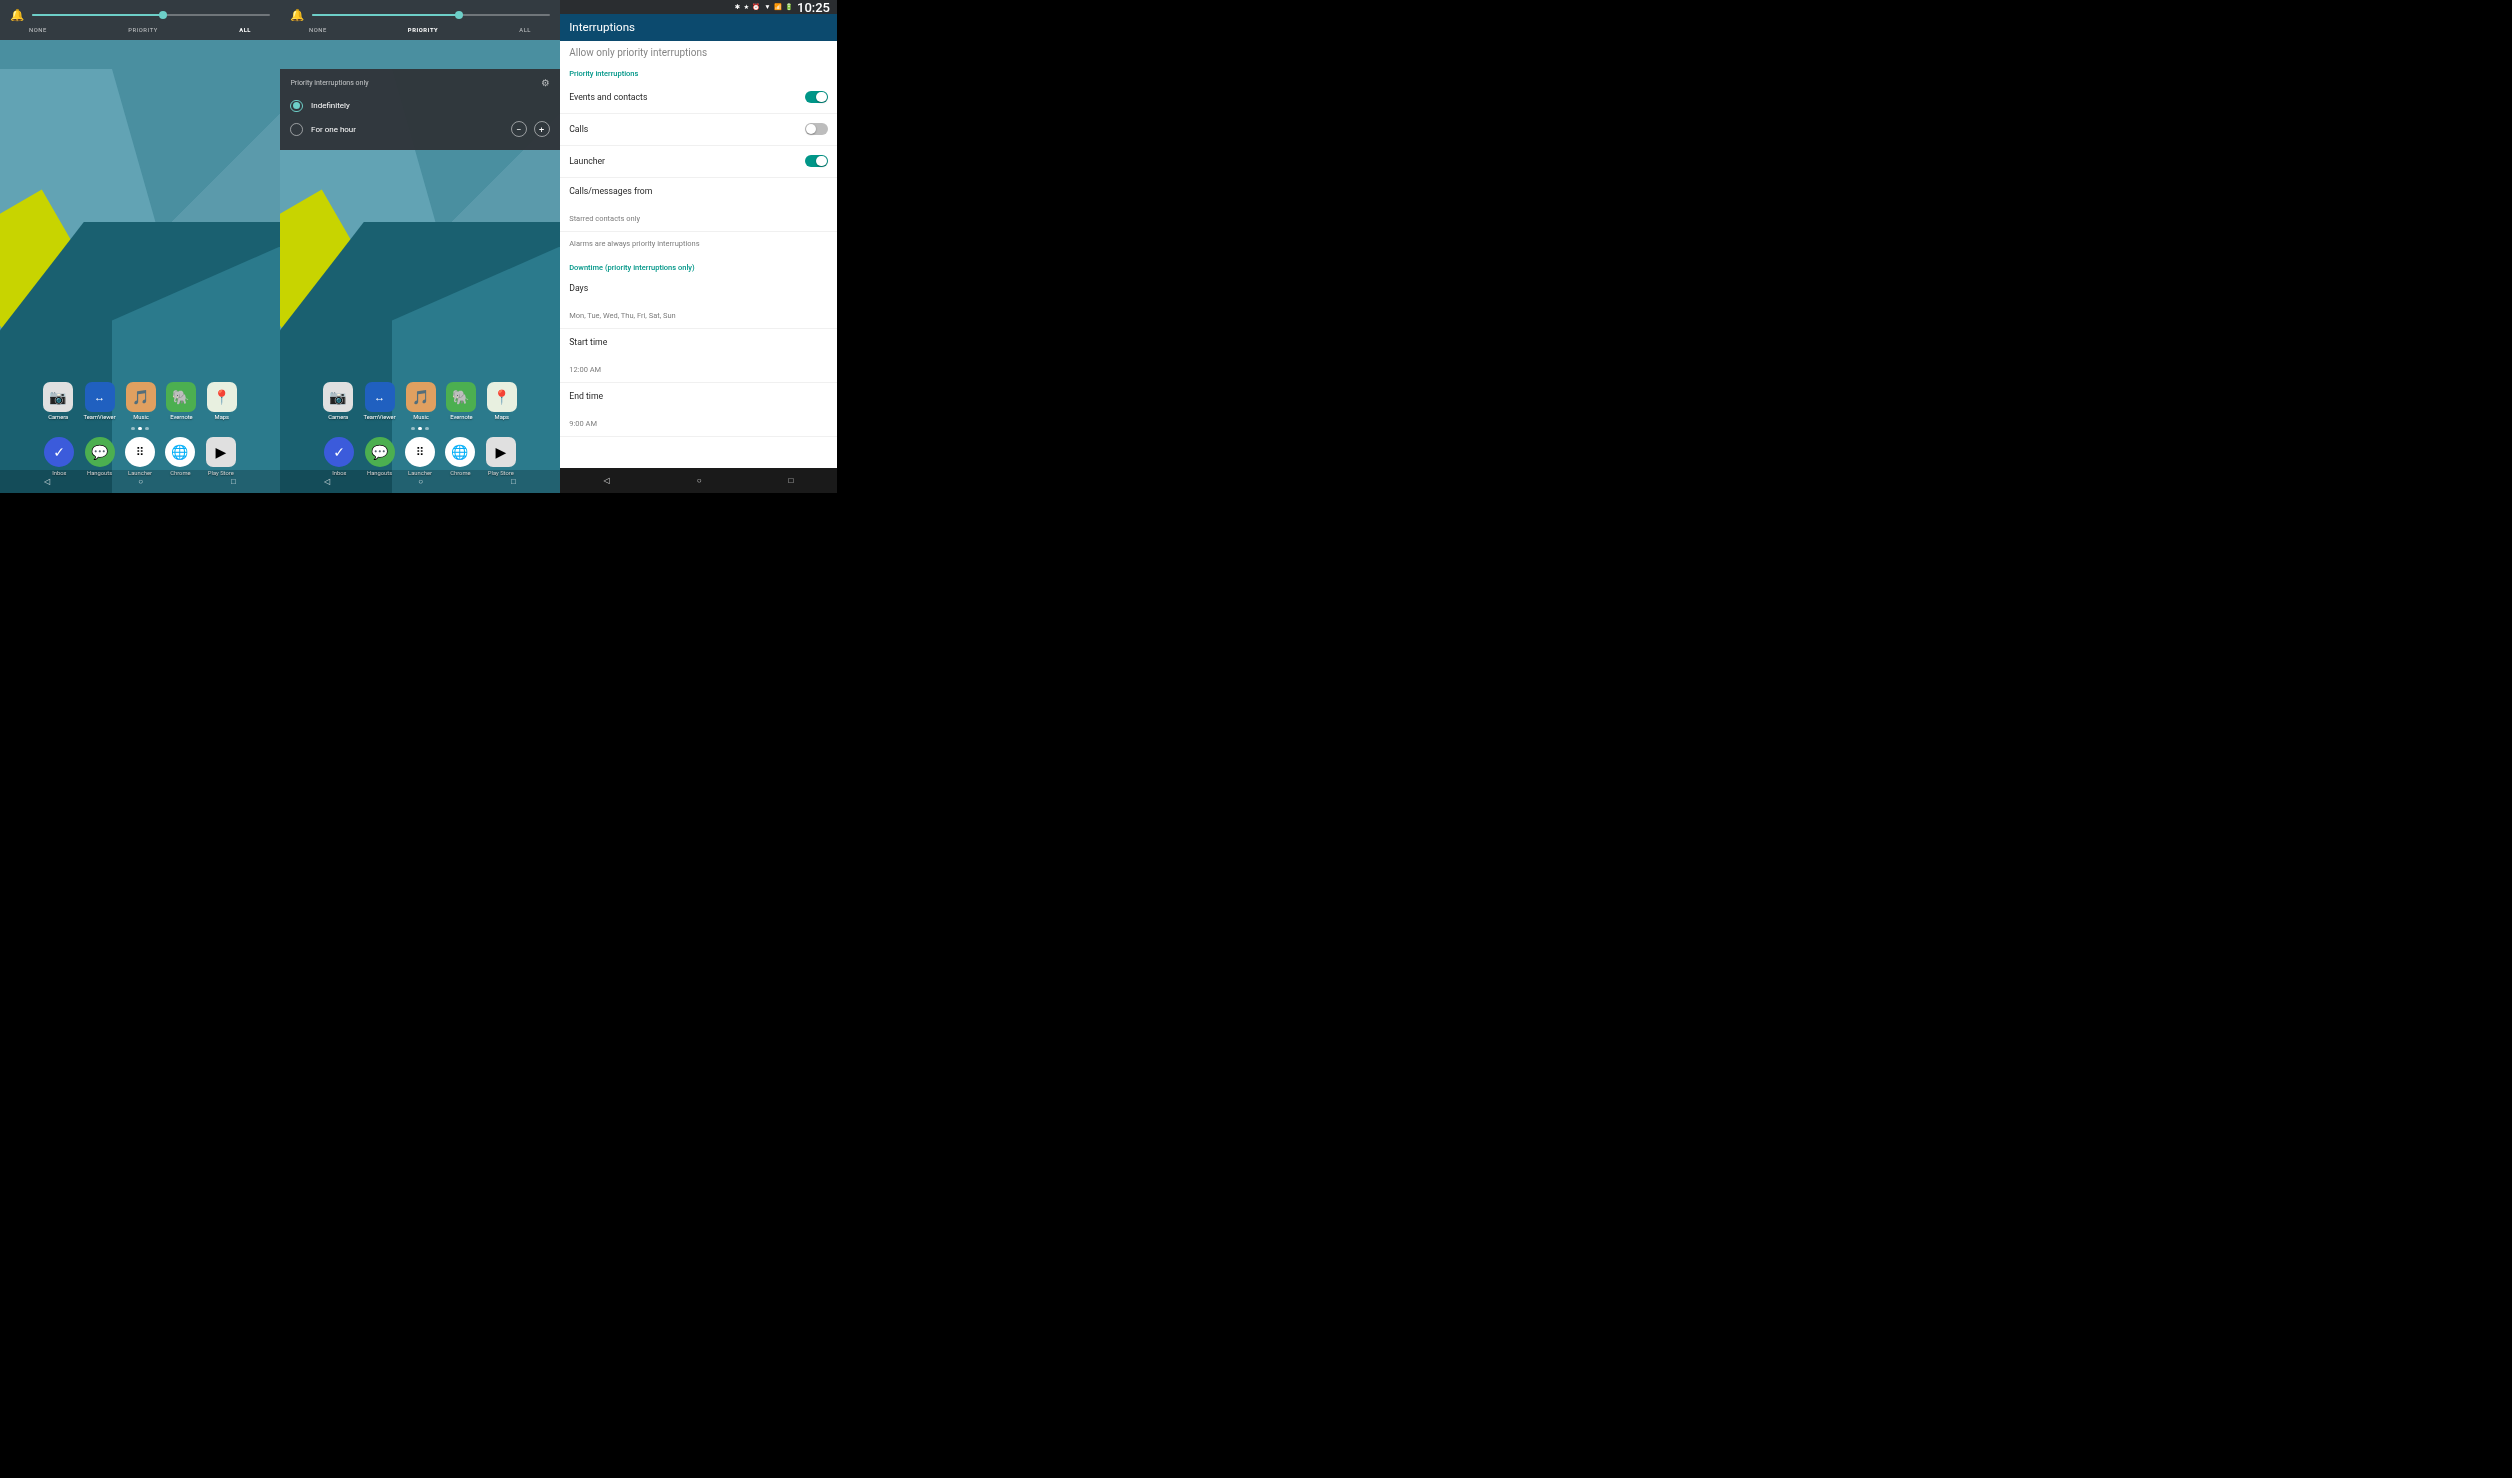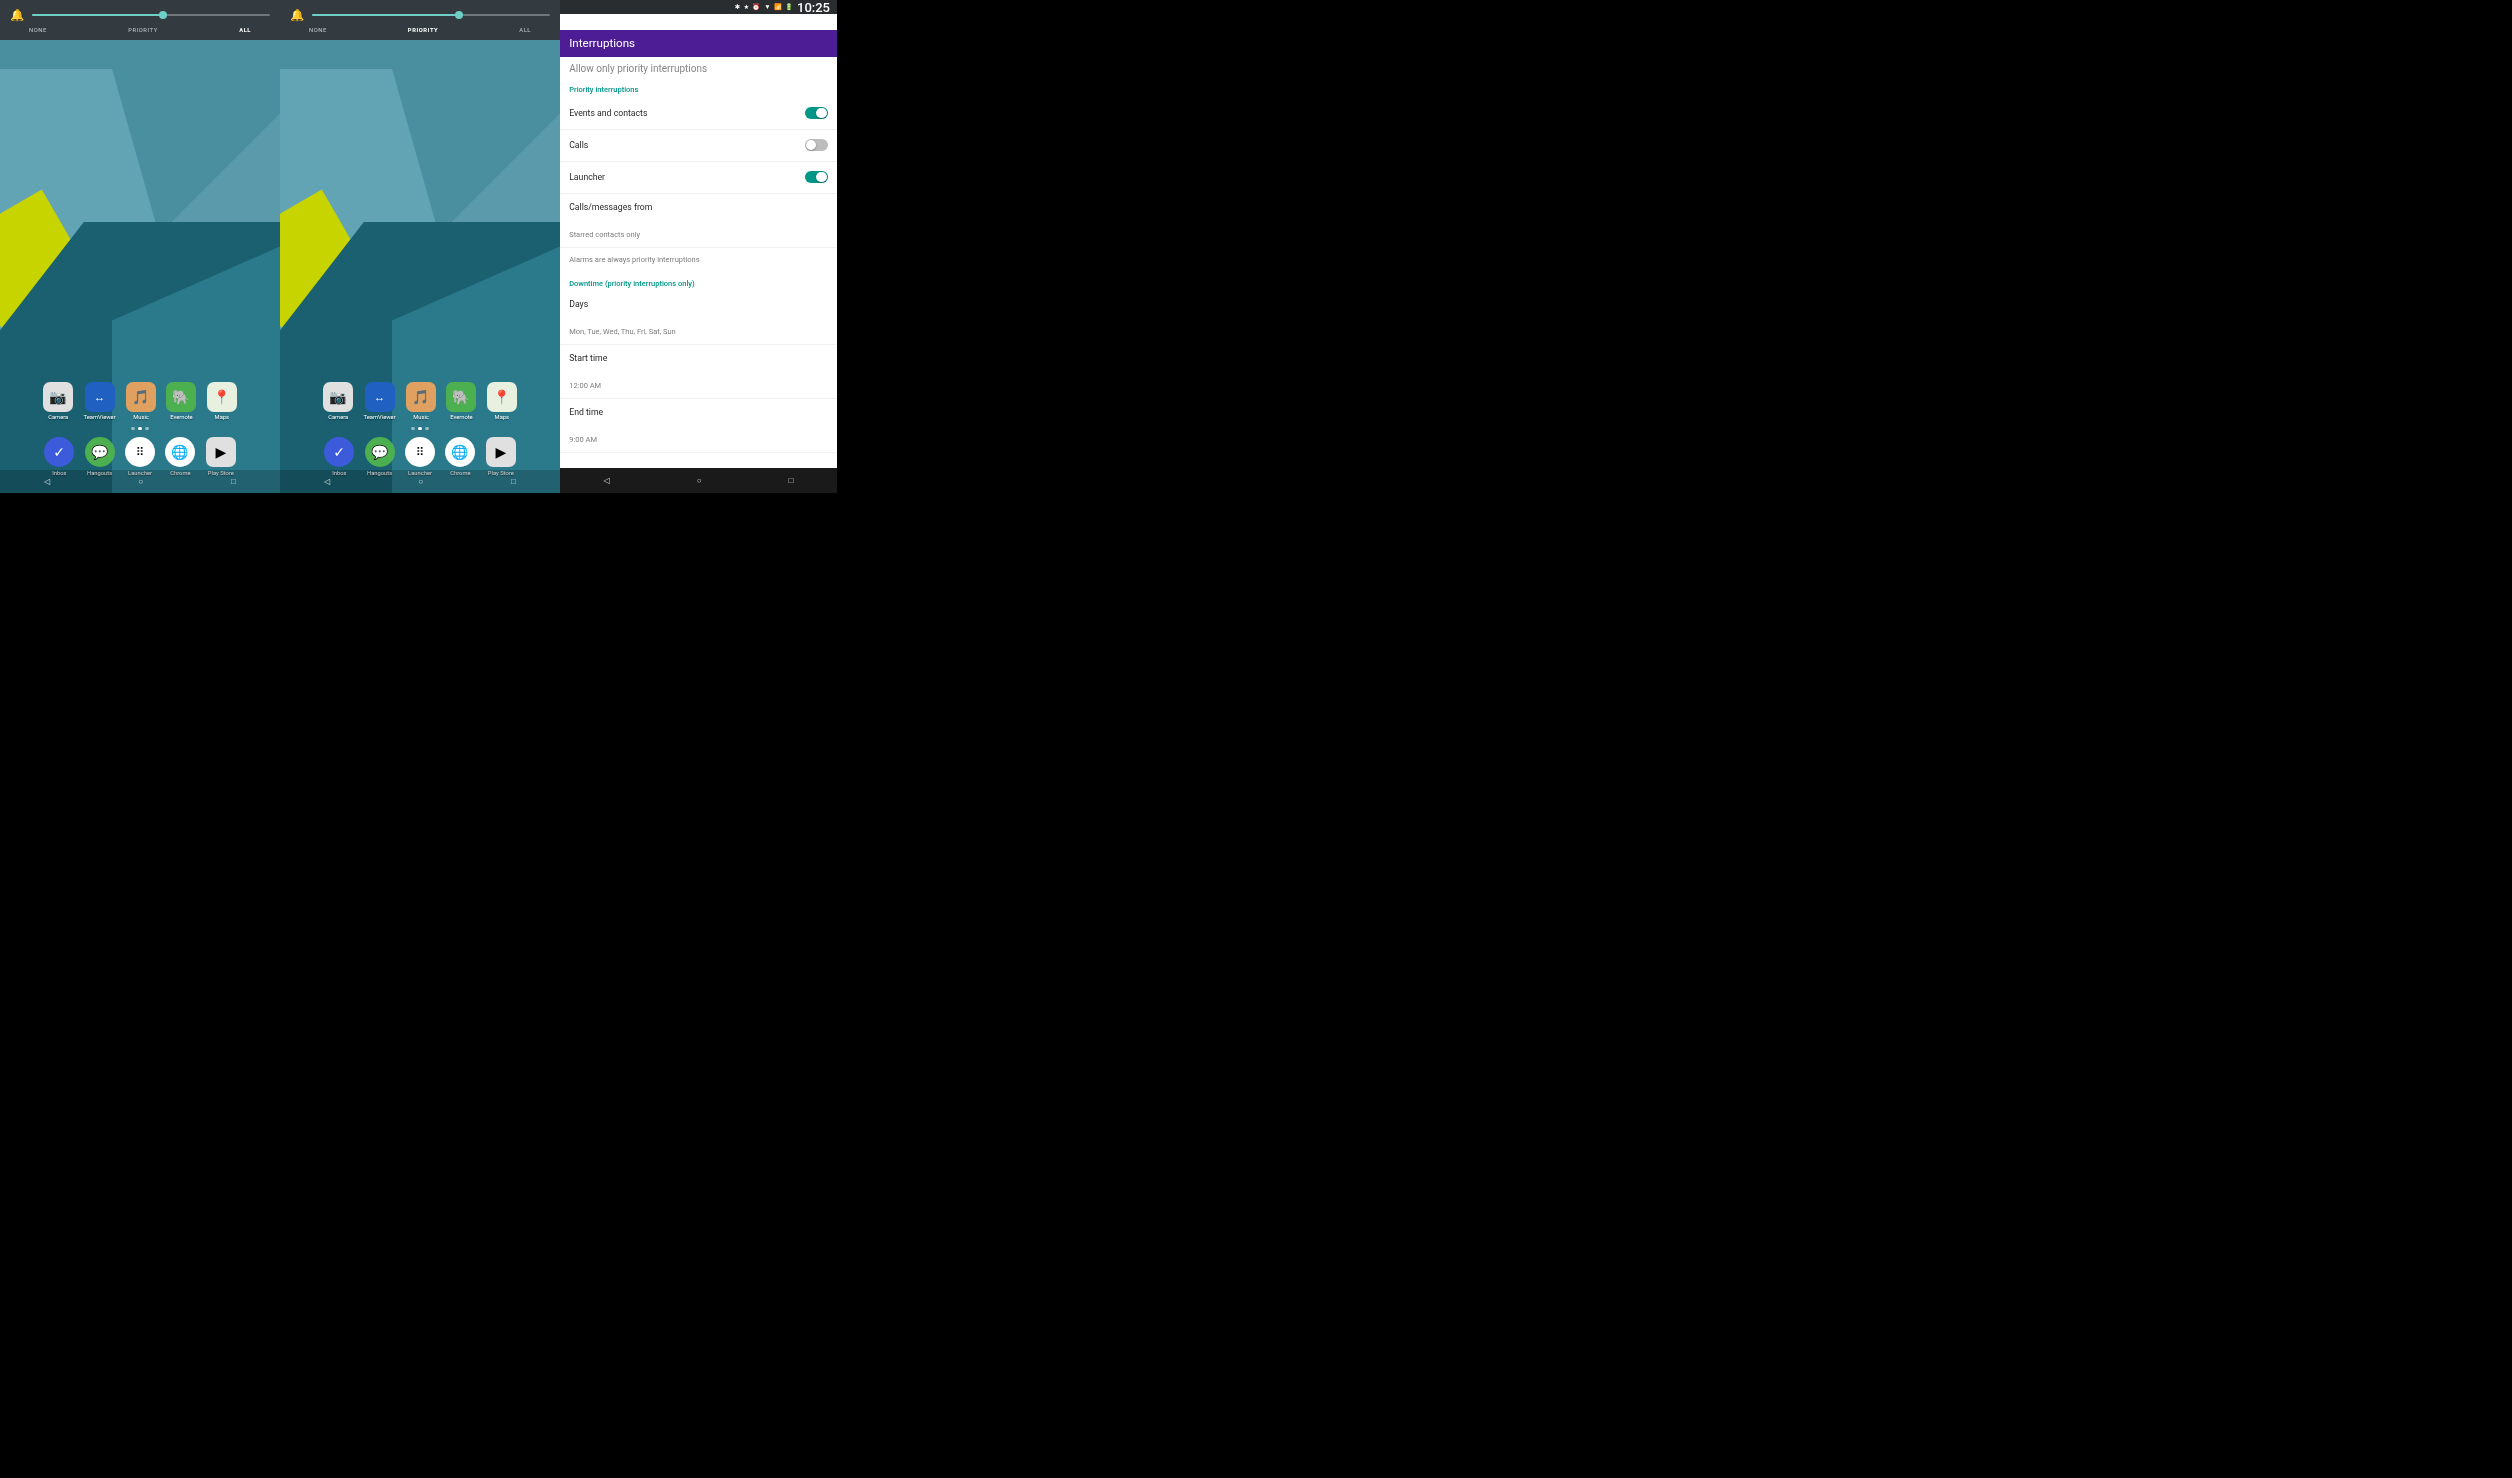--- a/index.html
+++ b/index.html
@@ -293,23 +293,22 @@
     .status-icon {
       color: white;
       font-size: 6.4px;
     }
     .status-time {
       color: white;
       font-size: 13px;
       font-weight: 500;
     }
     .settings-toolbar {
-      background: #4c1d95;
+      background: #0c4a6e;
       padding: 5.8px 9.2px 7px;
-      margin-top: 16px;
     }
     .settings-title {
       color: white;
       font-size: 11.6px;
       font-weight: 400;
     }
     .settings-content {
       flex: 1;
       overflow-y: auto;
       background: white;
@@ -492,20 +491,38 @@
           <div class="slider-thumb" style="left:calc(62% - 4px)"></div>
         </div>
       </div>
       <div class="volume-labels">
         <span class="vol-label">NONE</span>
         <span class="vol-label active">PRIORITY</span>
         <span class="vol-label">ALL</span>
       </div>
     </div>
 
+    <div class="priority-popup">
+      <div class="priority-header">
+        <span class="priority-header-text">Priority interruptions only</span>
+        <span class="gear-icon">⚙</span>
+      </div>
+      <div class="radio-option">
+        <div class="radio-circle selected"></div>
+        <span class="radio-label">Indefinitely</span>
+      </div>
+      <div class="radio-option">
+        <div class="radio-circle"></div>
+        <span class="radio-label">For one hour</span>
+        <div class="hour-controls">
+          <div class="hour-btn">−</div>
+          <div class="hour-btn">+</div>
+        </div>
+      </div>
+    </div>
 
     <div class="app-dock">
       <div class="app-row">
         <div class="app-item">
           <div class="app-icon icon-camera">📷</div>
           <span class="app-label">Camera</span>
         </div>
         <div class="app-item">
           <div class="app-icon icon-teamviewer" style="color:white;font-size:11.6px;font-weight:bold;">↔</div>
           <span class="app-label">TeamViewer</span>

